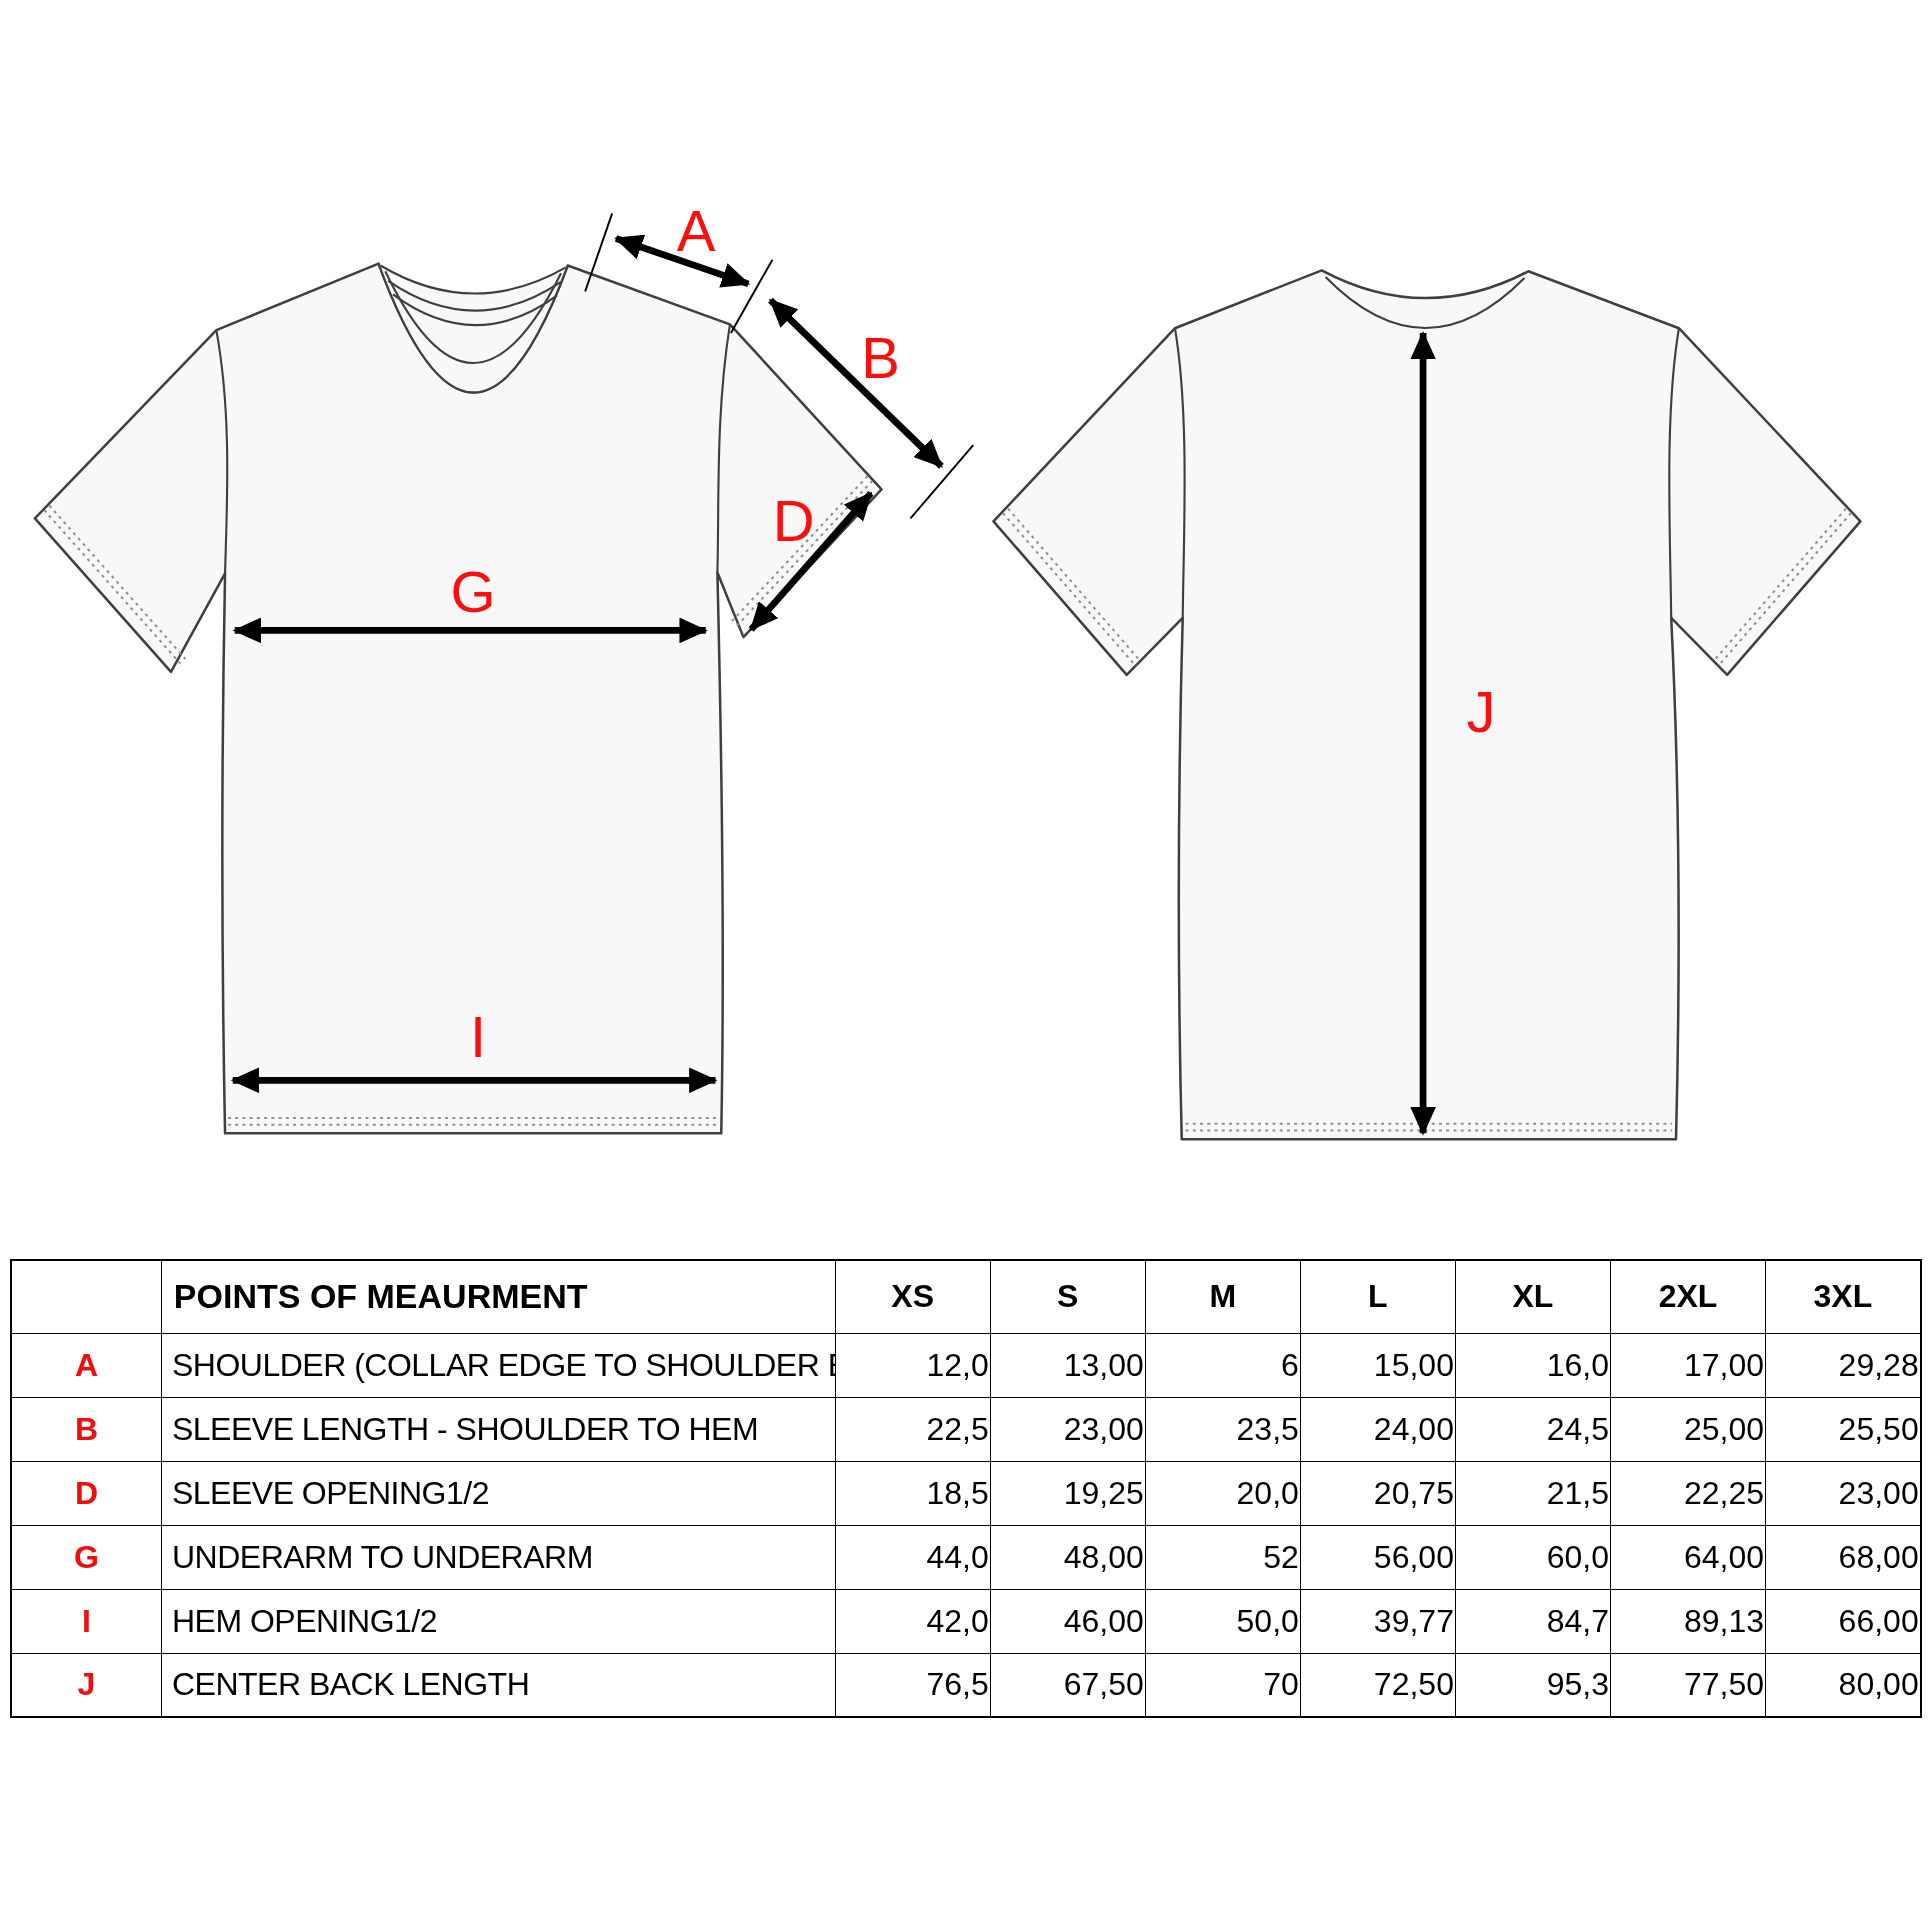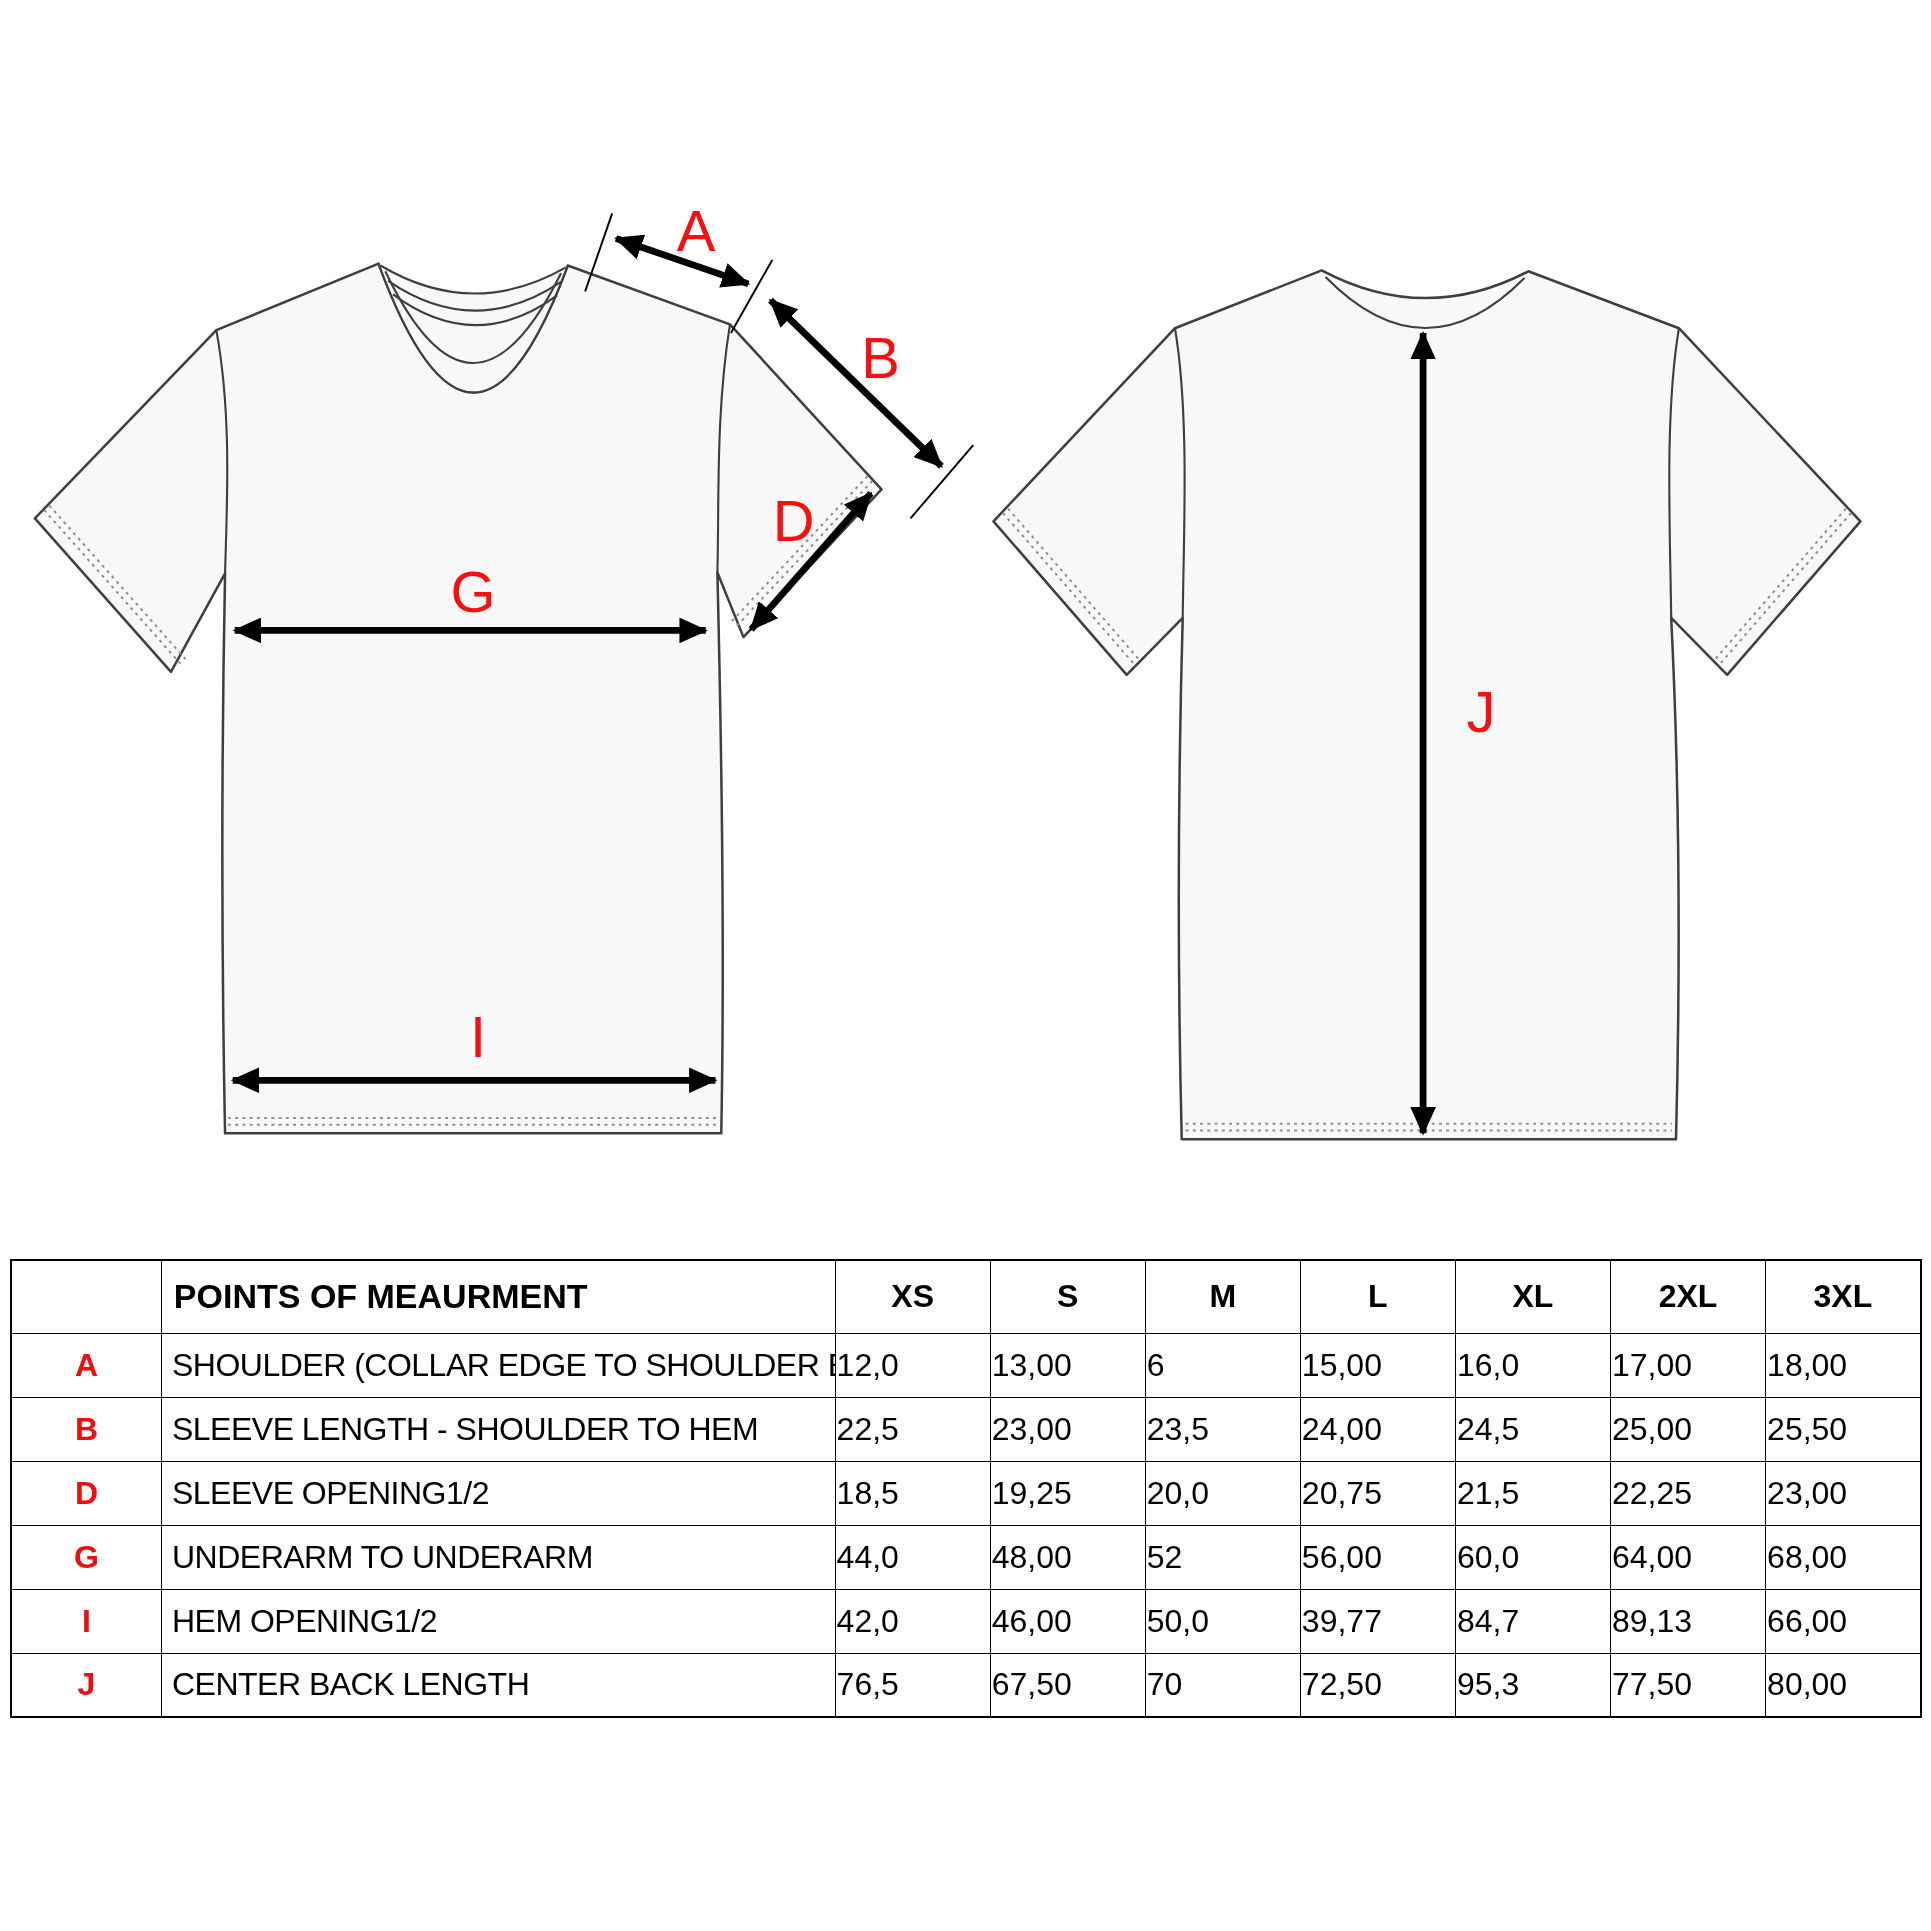--- a/index.html
+++ b/index.html
@@ -17,21 +17,21 @@
   col.c-letter{width:151px;}
   col.c-desc{width:673px;}
   col.c-size{width:155px;}
   th,td{border:1.9px solid #000;overflow:hidden;white-space:nowrap;}
   thead tr{height:73px;}
   tbody tr{height:64px;}
   th.desc-h{font-size:34px;text-align:left;padding-left:11.6px;font-weight:700;}
   th.size-h{font-size:32px;font-weight:700;text-align:center;margin-top:18px;}
   td.letter{color:#f20d0d;font-weight:700;font-size:32px;text-align:center;}
   td.desc{font-size:32px;text-align:left;padding-left:9.7px;letter-spacing:-0.5px;}
-  td.val{font-size:32px;text-align:left;}
+  td.val{font-size:32px;text-align:right;}
 </style>
 </head>
 <body>
 
 <svg id="diagram" width="1931" height="1255" viewBox="0 0 2000 1300">
   <defs>
     <marker id="ah" markerWidth="4.4" markerHeight="3.8" refX="3.9" refY="1.9" orient="auto-start-reverse" markerUnits="strokeWidth">
       <path d="M0,0 L4.2,1.9 L0,3.8 Z" fill="#000"></path>
     </marker>
   </defs>
@@ -123,21 +123,21 @@
     <tbody>
       <tr>
         <td class="letter">A</td>
         <td class="desc">SHOULDER (COLLAR EDGE TO SHOULDER EDGE)</td>
         <td class="val">12,0</td>
         <td class="val">13,00</td>
         <td class="val">6</td>
         <td class="val">15,00</td>
         <td class="val">16,0</td>
         <td class="val">17,00</td>
-        <td class="val">18,00</td>
+        <td class="val">29,28</td>
       </tr>
       <tr>
         <td class="letter">B</td>
         <td class="desc">SLEEVE LENGTH - SHOULDER TO HEM</td>
         <td class="val">22,5</td>
         <td class="val">23,00</td>
         <td class="val">23,5</td>
         <td class="val">24,00</td>
         <td class="val">24,5</td>
         <td class="val">25,00</td>

